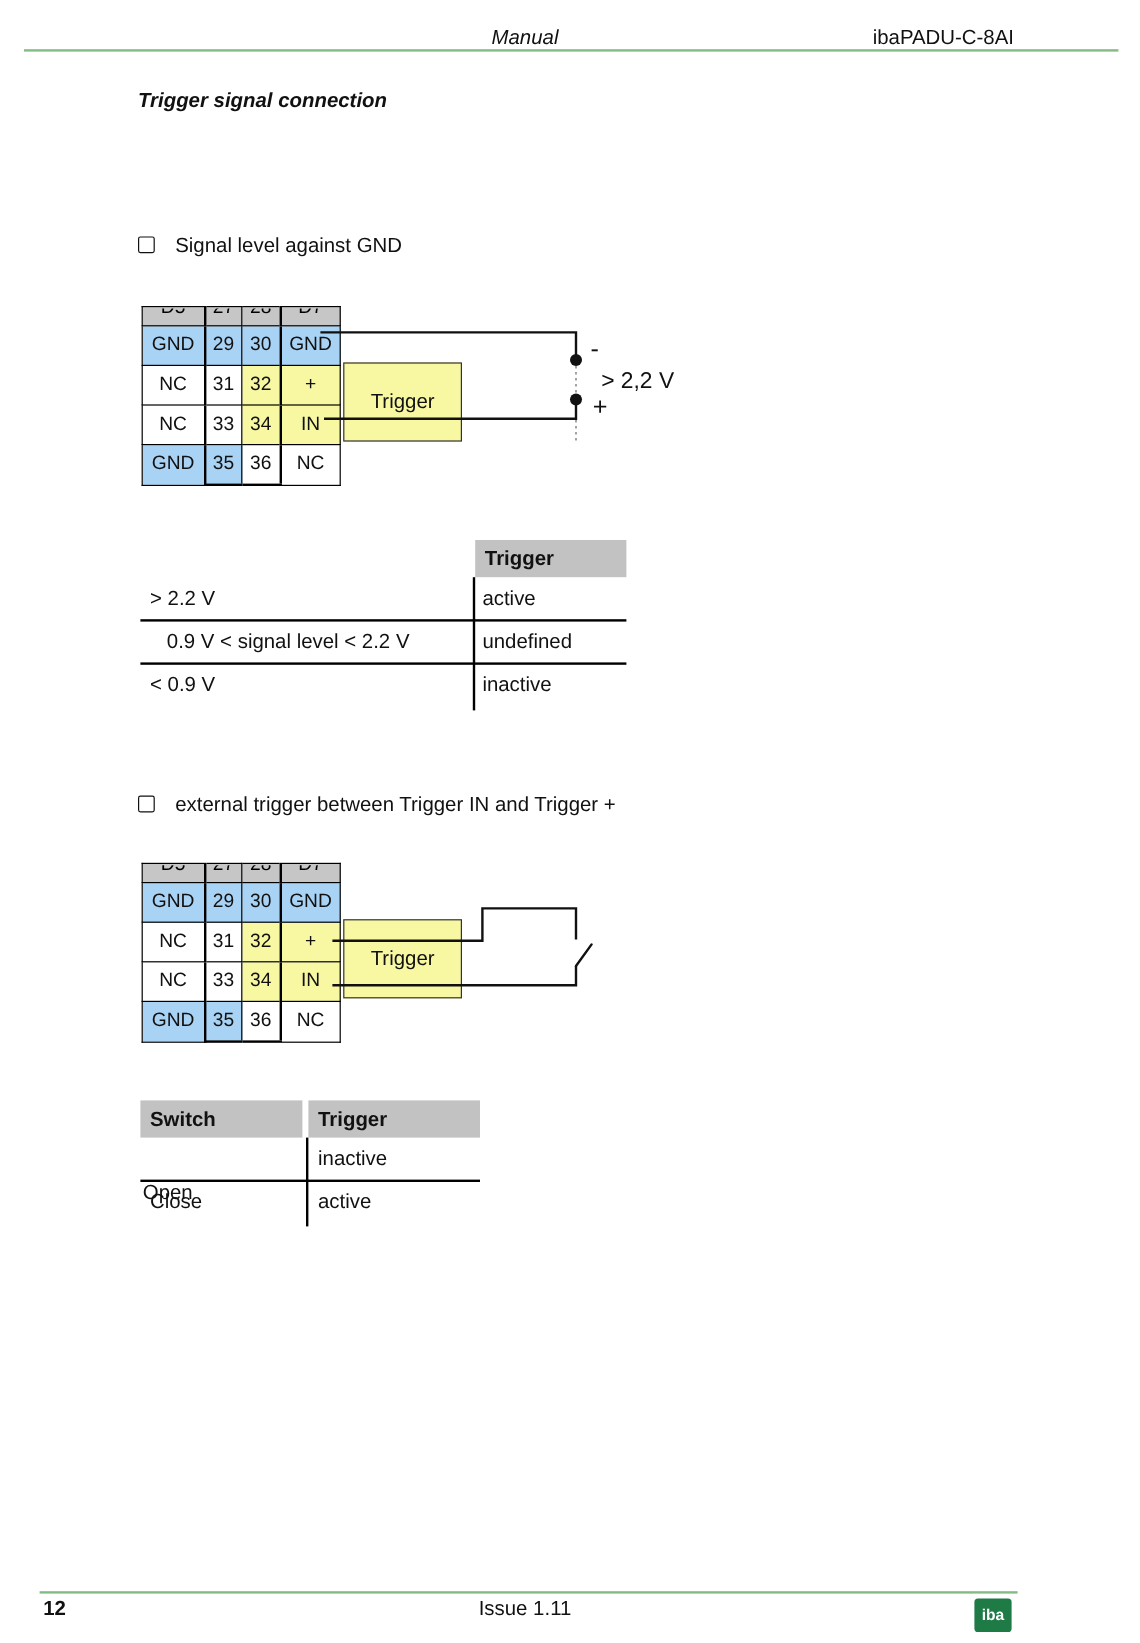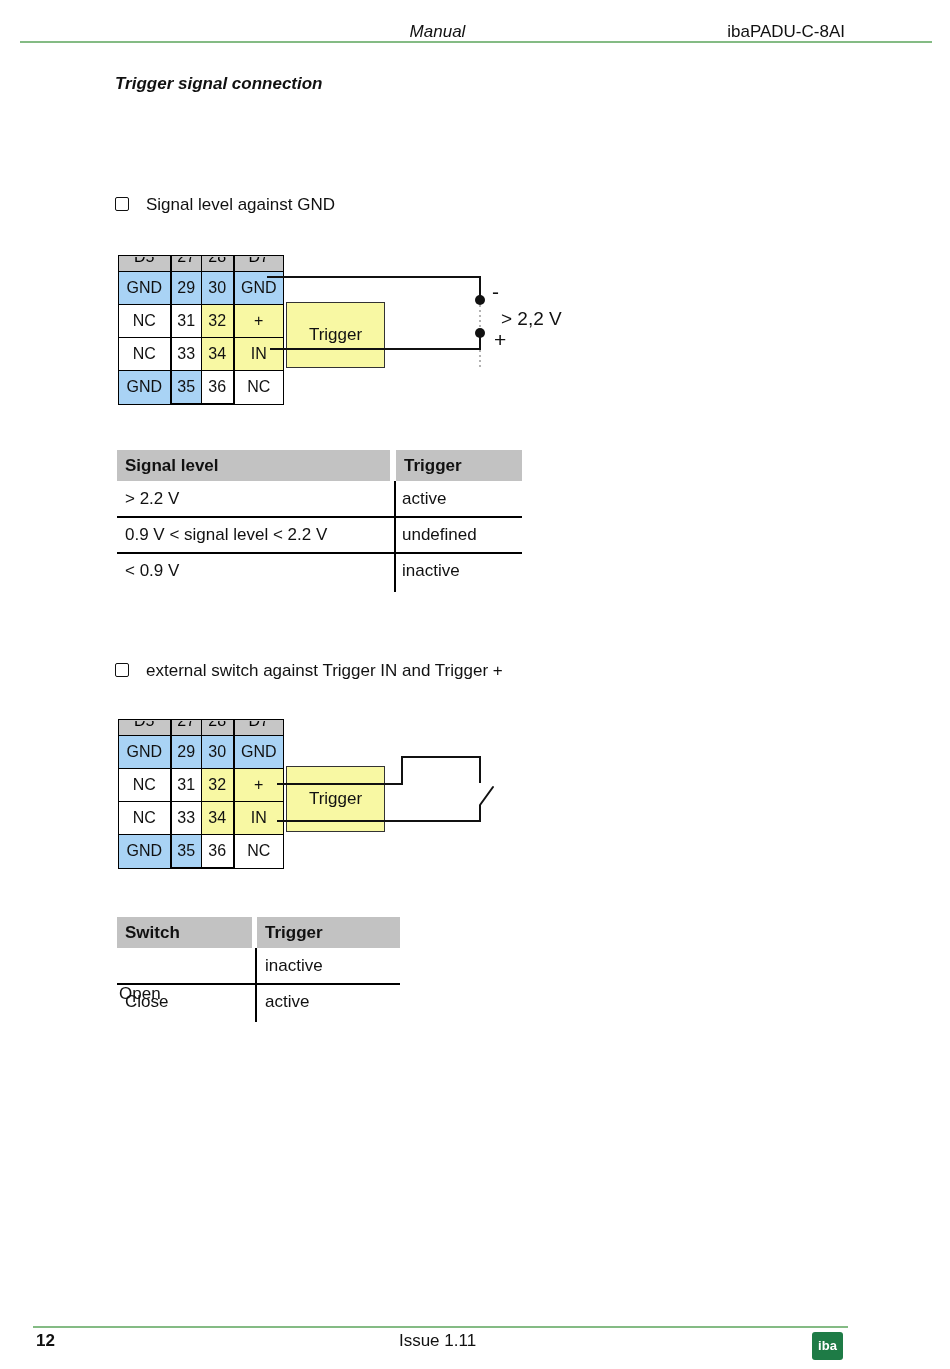--- a/index.html
+++ b/index.html
@@ -135,35 +135,34 @@
       <polyline class="wire" points="152,94 362,94 362,78"></polyline>
       <circle class="dot" cx="362" cy="45" r="5"></circle>
       <circle class="dot" cx="362" cy="78" r="5"></circle>
       <text class="sign" x="374" y="36">-</text>
       <text class="sign" x="376" y="84">+</text>
       <text class="volt" x="383" y="63">&gt; 2,2 V</text>
     </svg>
   </div>
 
   <div class="dtable" style="left:117px;top:450px;width:405px;height:142px;">
-    <div class="dt-h" style="left:0;width:273px;">Signal level</div>
     <div class="dt-h" style="left:279px;width:126px;">Trigger</div>
     <div class="dt-cell" style="left:8px;top:31px;">&gt; 2.2 V</div>
     <div class="dt-cell" style="left:285px;top:31px;">active</div>
     <div class="hline" style="left:0;top:66px;width:405px;"></div>
-    <div class="dt-cell" style="left:8px;top:67px;">0.9 V &lt; signal level &lt; 2.2 V</div>
+    <div class="dt-cell" style="left:22px;top:67px;">0.9 V &lt; signal level &lt; 2.2 V</div>
     <div class="dt-cell" style="left:285px;top:67px;">undefined</div>
     <div class="hline" style="left:0;top:102px;width:405px;"></div>
     <div class="dt-cell" style="left:8px;top:103px;">&lt; 0.9 V</div>
     <div class="dt-cell" style="left:285px;top:103px;">inactive</div>
     <div class="vline" style="left:277px;top:31px;height:111px;"></div>
   </div>
 
   <div class="bullet" style="top:661px;">
-    <span class="sq"></span><span>external switch against Trigger IN and Trigger +</span>
+    <span class="sq"></span><span>external trigger between Trigger IN and Trigger +</span>
   </div>
 
   <div class="diagram" style="top:719px;">
     <table class="term">
       <colgroup>
           <col style="width:52px">
           <col style="width:31px">
           <col style="width:32px">
           <col style="width:50px">
         </colgroup>

